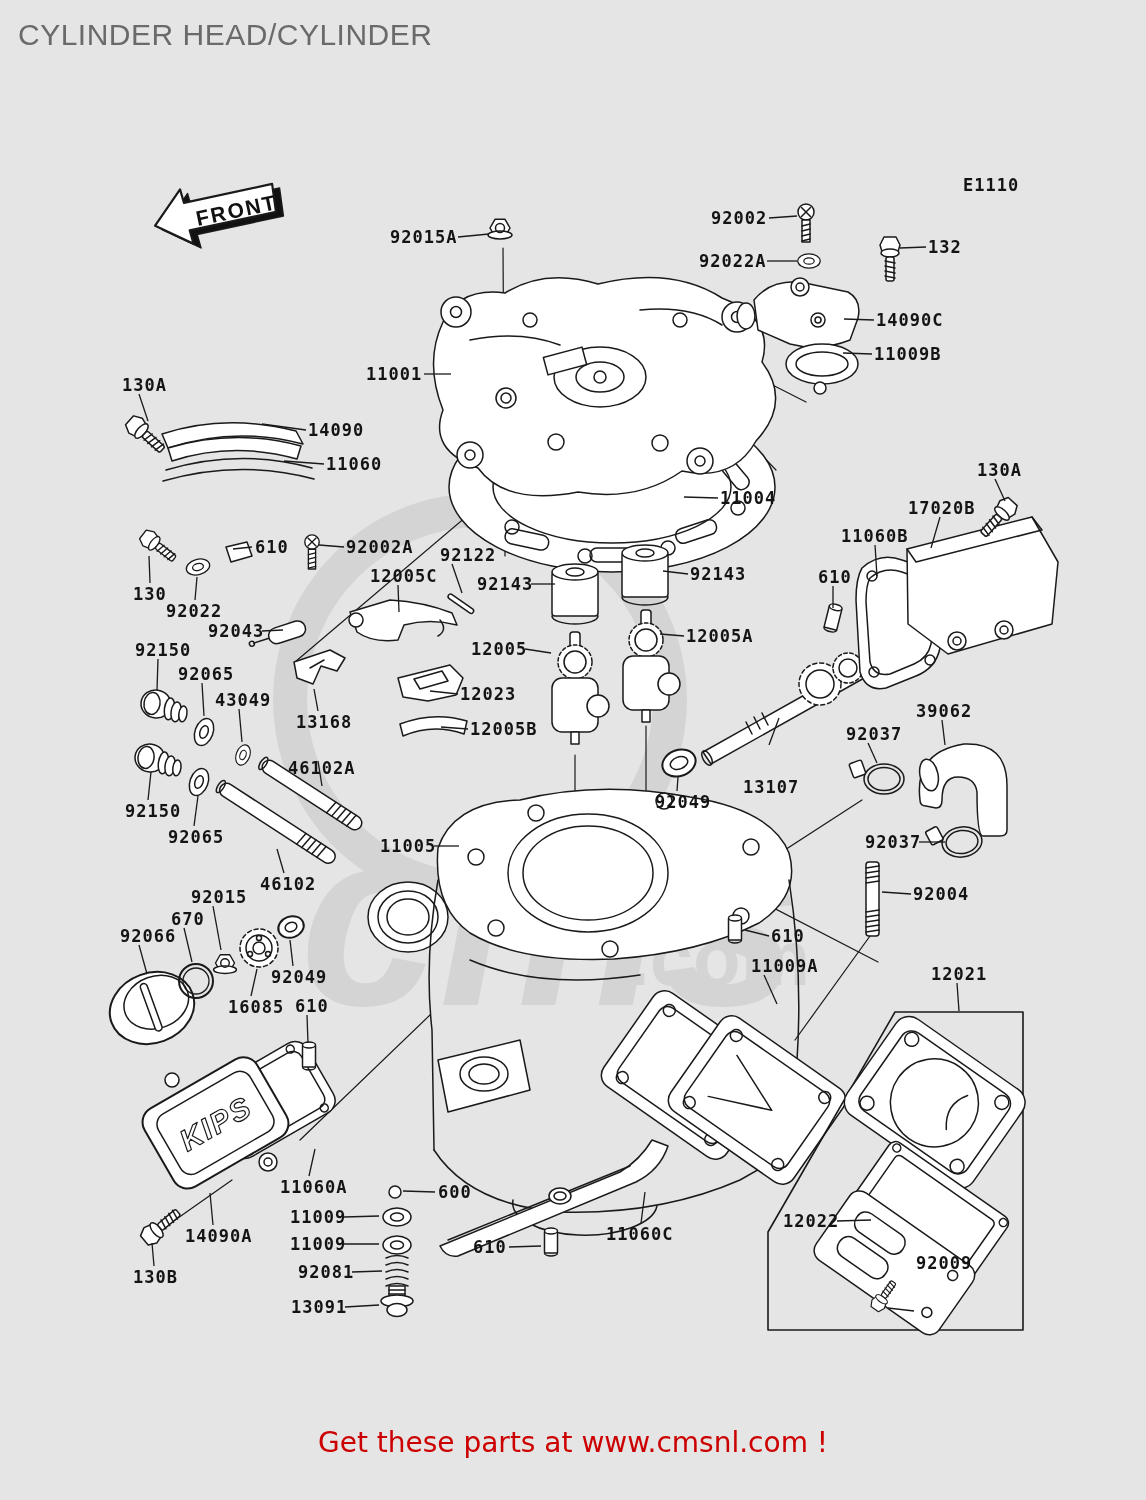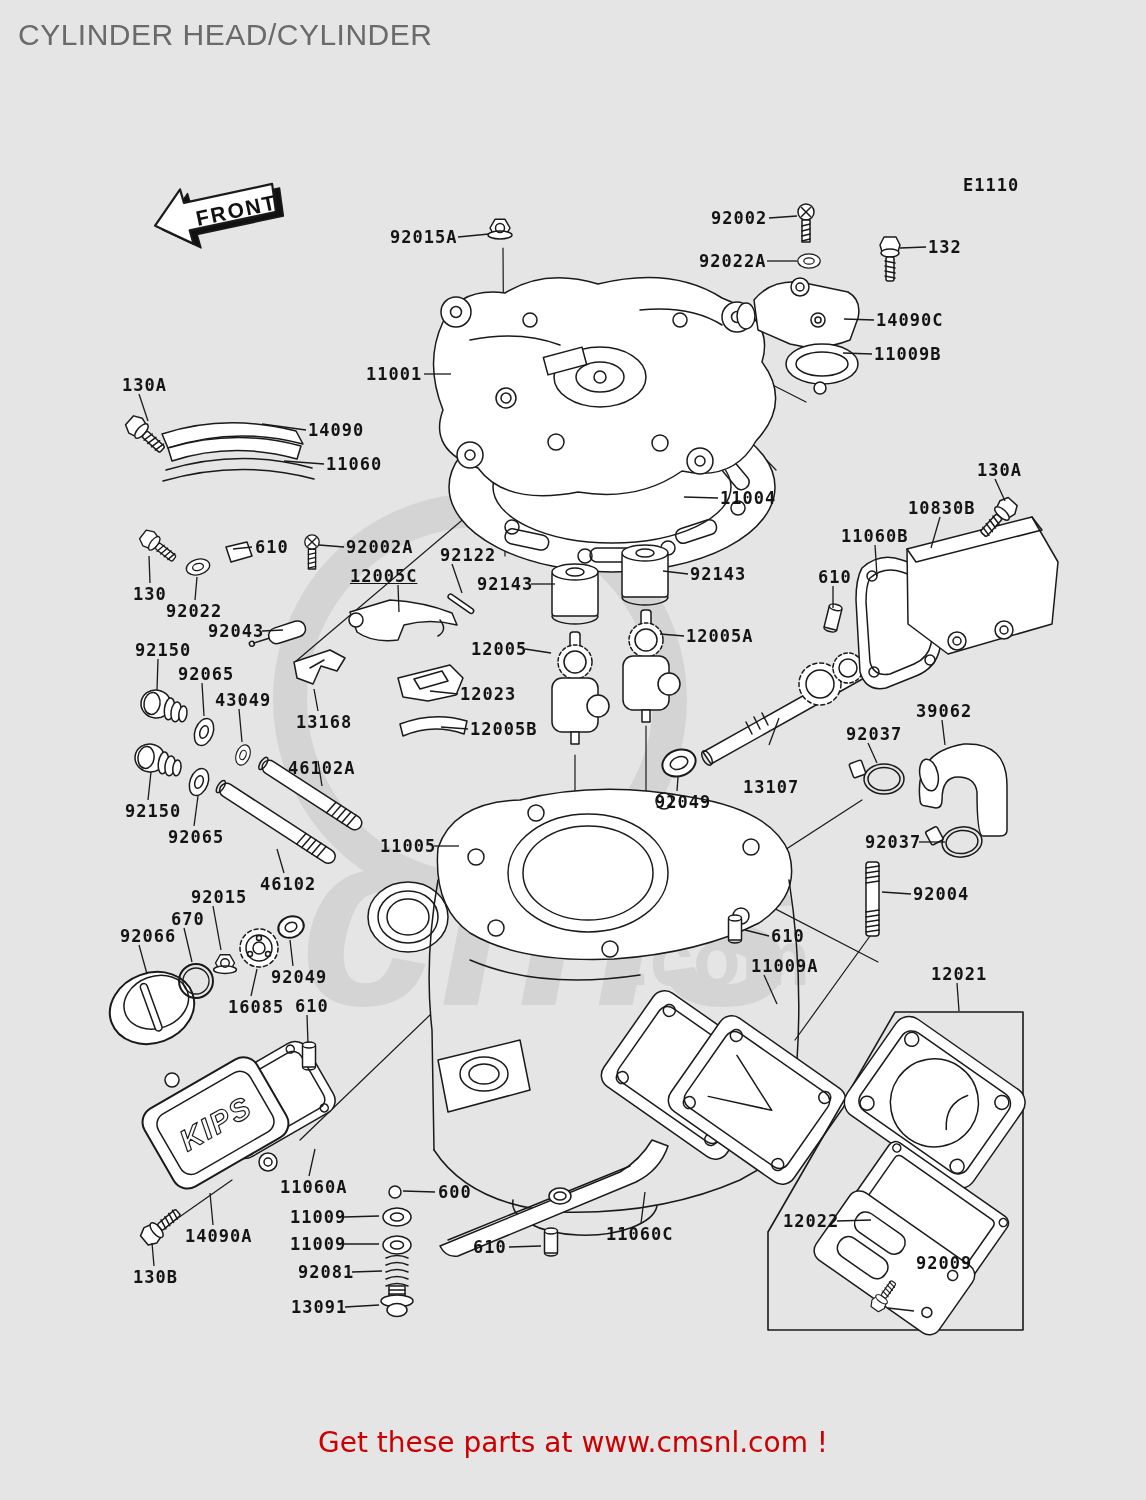--- a/index.html
+++ b/index.html
@@ -495,26 +495,26 @@
       <div class="part-label" style="left: 699px; top: 252px;">92022A</div>
       <div class="part-label" style="left: 928px; top: 238px;">132</div>
       <div class="part-label" style="left: 876px; top: 311px;">14090C</div>
       <div class="part-label" style="left: 874px; top: 345px; text-align: center;">11009B</div>
       <div class="part-label" style="left: 366px; top: 365px;">11001</div>
       <div class="part-label" style="left: 122px; top: 376px;">130A</div>
       <div class="part-label" style="left: 308px; top: 421px;">14090</div>
       <div class="part-label" style="left: 326px; top: 455px;">11060</div>
       <div class="part-label" style="left: 720px; top: 489px;">11004</div>
       <div class="part-label" style="left: 977px; top: 461px;">130A</div>
-      <div class="part-label" style="left: 908px; top: 499px;">10830B</div>
+      <div class="part-label" style="left: 908px; top: 499px;">17020B</div>
       <div class="part-label" style="left: 841px; top: 527px;">11060B</div>
       <div class="part-label" style="left: 255px; top: 538px;">610</div>
       <div class="part-label" style="left: 346px; top: 538px;">92002A</div>
       <div class="part-label" style="left: 440px; top: 546px;">92122</div>
-      <div class="part-label" style="left: 350px; top: 567px; text-decoration: underline;">12005C</div>
+      <div class="part-label" style="left: 370px; top: 567px;">12005C</div>
       <div class="part-label" style="left: 477px; top: 575px;">92143</div>
       <div class="part-label" style="left: 690px; top: 565px;">92143</div>
       <div class="part-label" style="left: 818px; top: 568px;">610</div>
       <div class="part-label" style="left: 133px; top: 585px;">130</div>
       <div class="part-label" style="left: 166px; top: 602px;">92022</div>
       <div class="part-label" style="left: 208px; top: 622px;">92043</div>
       <div class="part-label" style="left: 471px; top: 640px;">12005</div>
       <div class="part-label" style="left: 686px; top: 627px;">12005A</div>
       <div class="part-label" style="left: 135px; top: 641px;">92150</div>
       <div class="part-label" style="left: 178px; top: 665px;">92065</div>

